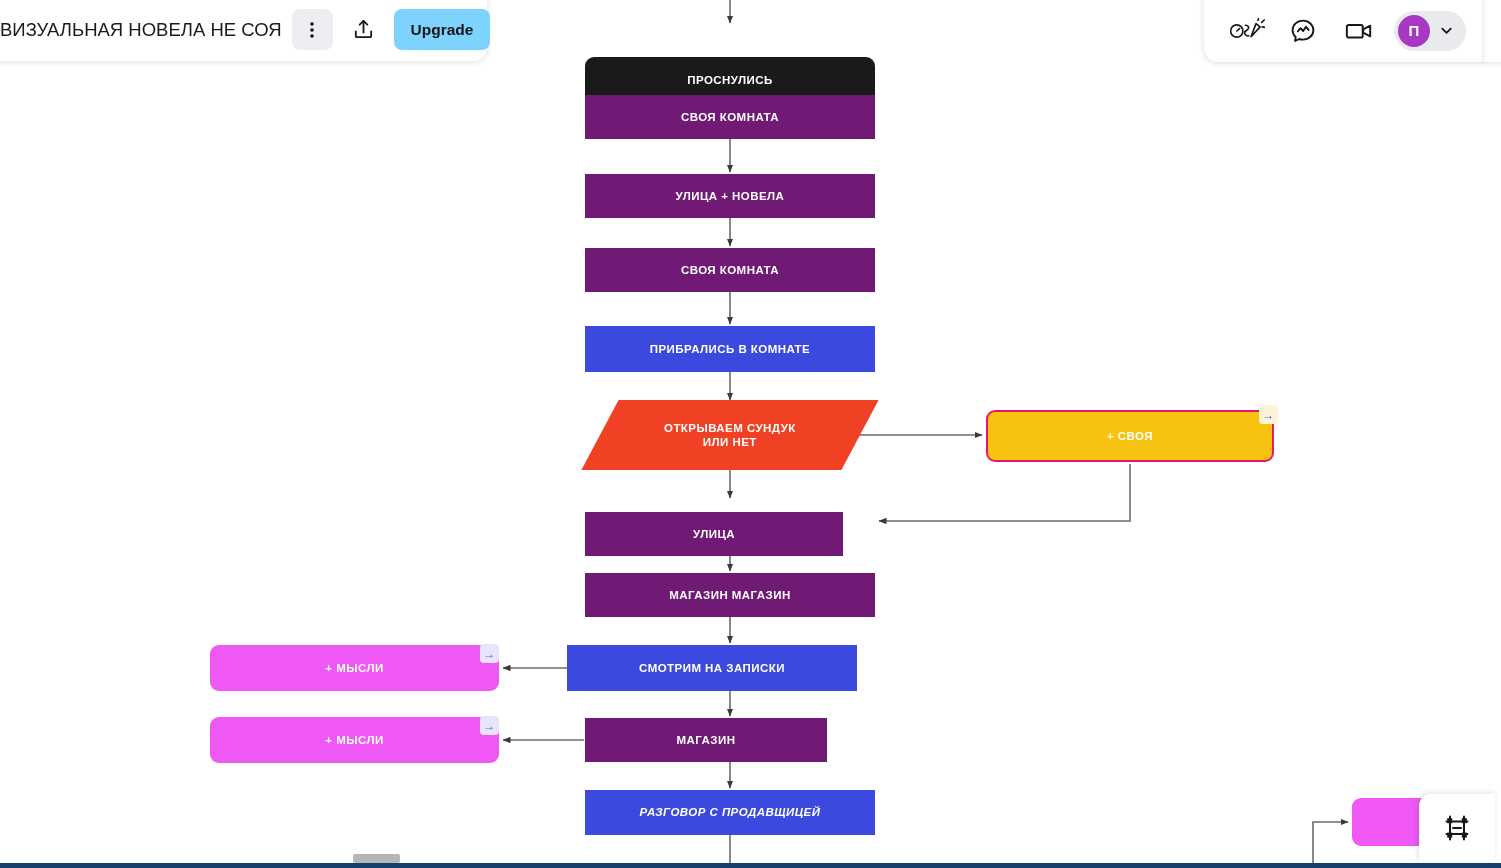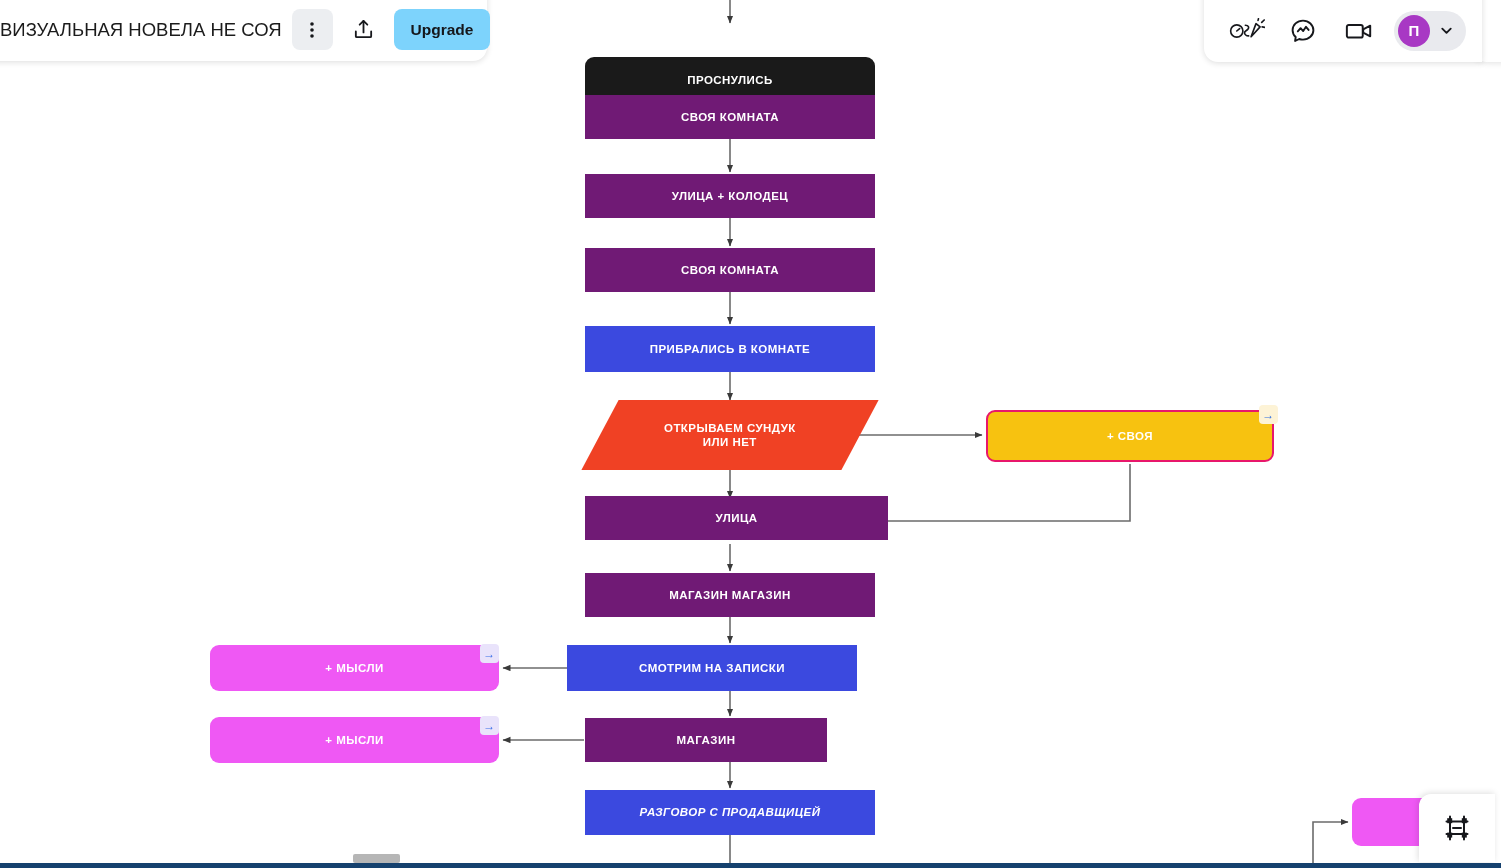--- a/index.html
+++ b/index.html
@@ -243,27 +243,27 @@
 
       <line x1="584" y1="740" x2="503" y2="740" marker-end="url(#ah)"></line>
 
       <path d="M1313 868 L1313 822 L1348 822" marker-end="url(#ah)"></path>
     </g>
   </svg>
 
   <div id="node-layer">
       <div class="node n-black" style="left: 585px; top: 25px; width: 290px; height: 47px;"><span class="node-label">ПРОСНУЛИСЬ</span></div>
       <div class="node n-gray" style="left: 585px; top: 95px; width: 290px; height: 44px;"><span class="node-label">СВОЯ КОМНАТА</span></div>
-      <div class="node n-gray" style="left: 585px; top: 174px; width: 290px; height: 44px;"><span class="node-label">УЛИЦА + КОЛОДЕЦ</span></div>
+      <div class="node n-gray" style="left: 585px; top: 174px; width: 290px; height: 44px;"><span class="node-label">УЛИЦА + НОВЕЛА</span></div>
       <div class="node n-gray" style="left: 585px; top: 248px; width: 290px; height: 44px;"><span class="node-label">СВОЯ КОМНАТА</span></div>
       <div class="node n-blue" style="left: 585px; top: 326px; width: 290px; height: 46px;"><span class="node-label">ПРИБРАЛИСЬ В КОМНАТЕ</span></div>
       <div class="node n-red" style="left: 600px; top: 400px; width: 260px; height: 70px;"><span class="node-label">ОТКРЫВАЕМ СУНДУК
 ИЛИ НЕТ</span></div>
       <div class="node n-yellow" style="left: 986px; top: 410px; width: 288px; height: 52px;"><span class="node-label">+ СВОЯ</span><div class="node-badge badge-yellow" style="right: -6px; top: -7px;">→</div></div>
-      <div class="node n-gray" style="left: 585px; top: 496px; width: 303px; height: 44px;"><span class="node-label">УЛИЦА</span></div>
+      <div class="node n-gray" style="left: 585px; top: 512px; width: 258px; height: 44px;"><span class="node-label">УЛИЦА</span></div>
       <div class="node n-gray" style="left: 585px; top: 573px; width: 290px; height: 44px;"><span class="node-label">МАГАЗИН МАГАЗИН</span></div>
       <div class="node n-magenta" style="left: 210px; top: 645px; width: 289px; height: 46px;"><span class="node-label">+ МЫСЛИ</span><div class="node-badge" style="right: 0px; top: -1px;">→</div></div>
       <div class="node n-blue" style="left: 567px; top: 645px; width: 290px; height: 46px;"><span class="node-label">СМОТРИМ НА ЗАПИСКИ</span></div>
       <div class="node n-magenta" style="left: 210px; top: 717px; width: 289px; height: 46px;"><span class="node-label">+ МЫСЛИ</span><div class="node-badge" style="right: 0px; top: -1px;">→</div></div>
       <div class="node n-gray" style="left: 585px; top: 718px; width: 242px; height: 44px;"><span class="node-label">МАГАЗИН</span></div>
       <div class="node n-blue" style="left: 585px; top: 790px; width: 290px; height: 45px; font-style: italic;"><span class="node-label">РАЗГОВОР С ПРОДАВЩИЦЕЙ</span></div>
       <div class="node n-magenta" style="left: 1352px; top: 798px; width: 80px; height: 48px;"><span class="node-label"></span></div>
     </div>
 </div>
 

